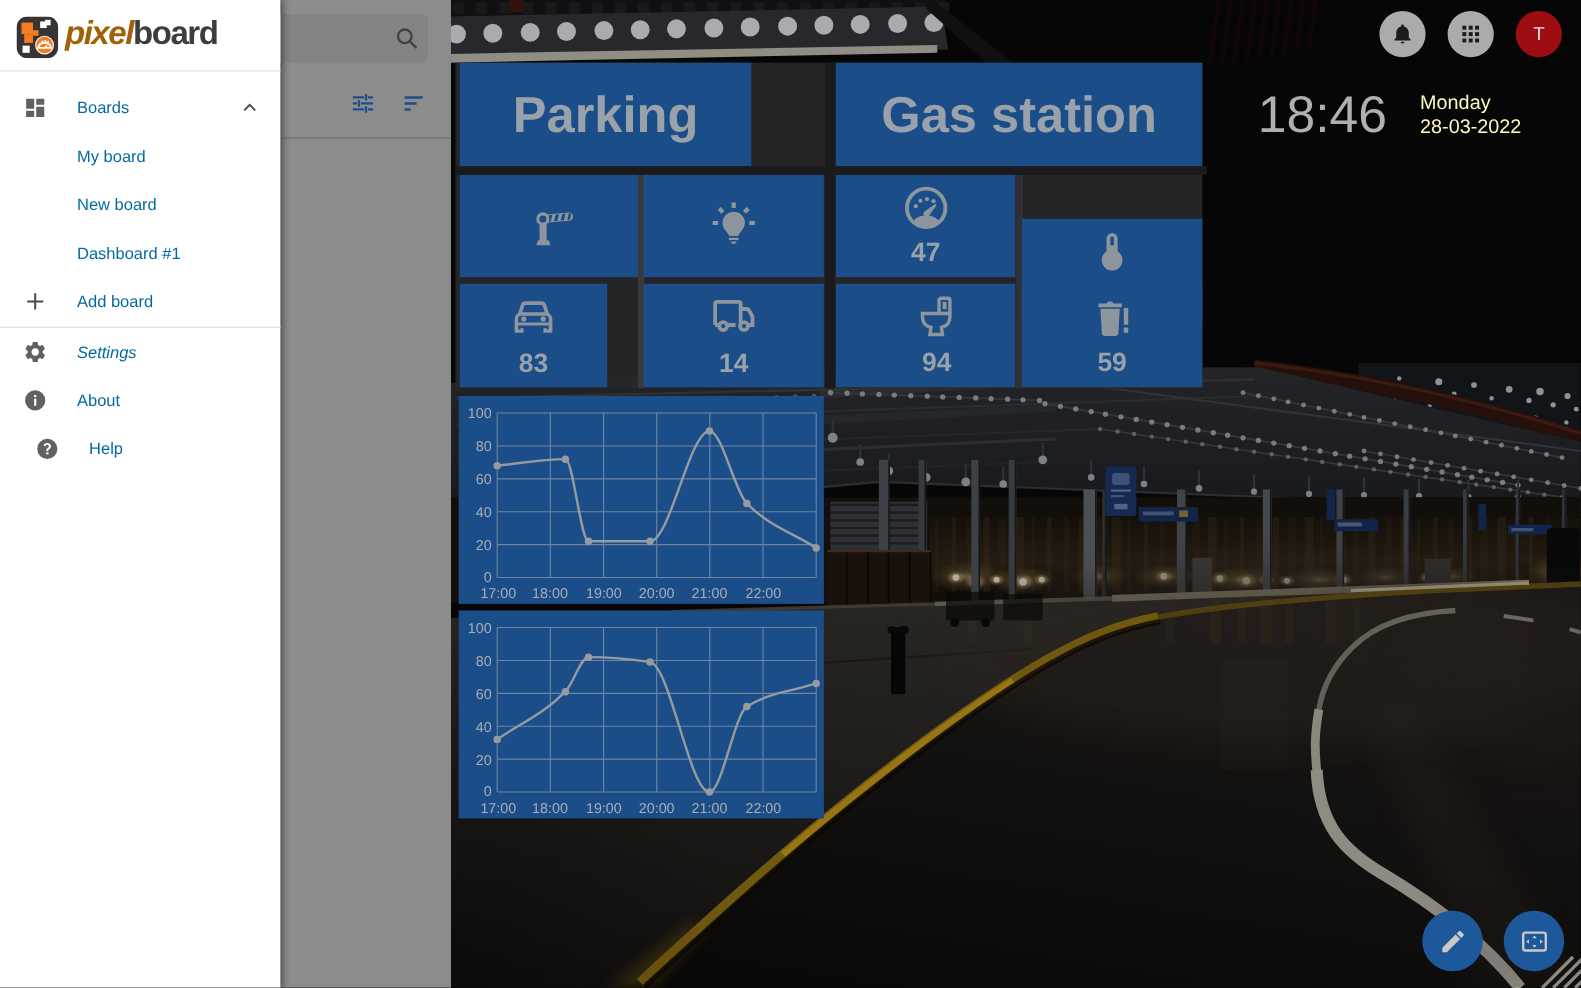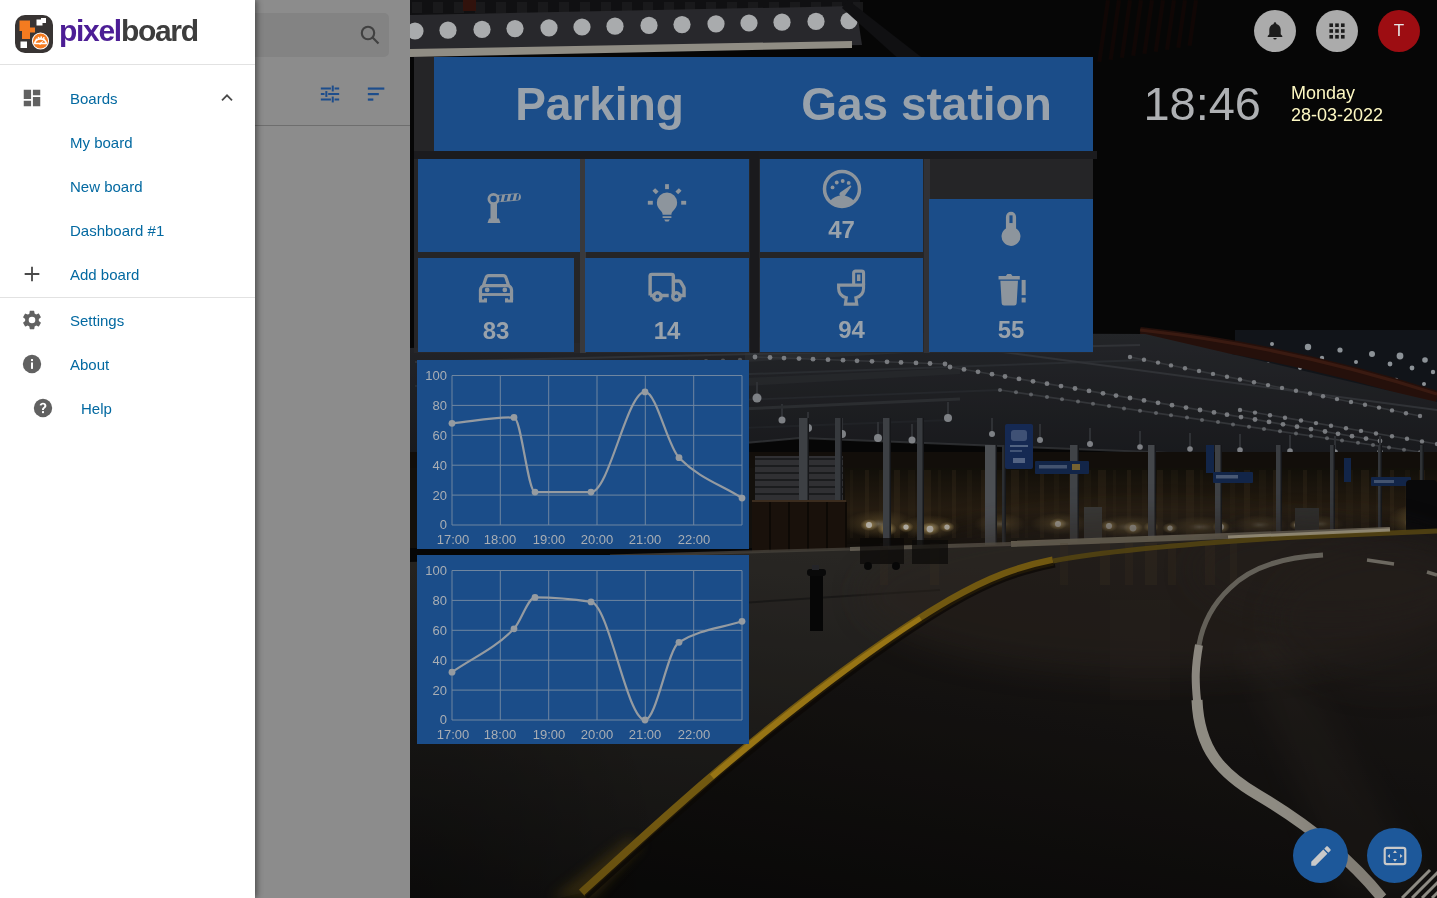--- a/index.html
+++ b/index.html
@@ -10,21 +10,21 @@
   
   #panel { position:absolute; left:255px; top:0; width:155px; height:898px; background:#8c8c8c; }
   #searchbox { position:absolute; left:-6px; top:13px; width:140px; height:44px; background:#838383; border-radius:5px; }
   #panel .divider { position:absolute; left:0; top:125px; width:155px; height:1px; background:#6e6e6e; }
   #panel svg { position:absolute; }
   
   #drawer { position:absolute; left:0; top:0; width:255px; height:898px; background:#ffffff;
     box-shadow:2px 0 6px rgba(0,0,0,0.45); }
   #logo { position:absolute; left:15px; top:15px; }
   #logotext { position:absolute; left:59px; top:14px; font-size:30px; font-weight:bold; letter-spacing:-1.3px; color:#3d3d3d; }
-  #logotext .px { color:#4c1d95; }
+  #logotext .px { color:#a16207;font-style:italic; }
   #drawer .divider { position:absolute; left:0; width:255px; height:1px; background:#e2e2e2; }
   .mrow { position:absolute; left:0; width:255px; height:24px; display:flex; align-items:center; }
   .mrow .mi { position:absolute; left:21px; width:22px; height:22px; }
   .mrow .mt { position:absolute; left:70px; font-size:15px; color:#0369a1; }
   
   .tile { position:absolute; background:#1b4d89; color:#99a2ab; display:flex; flex-direction:column;
     align-items:center; justify-content:center;font-weight:bold; }
   .tile.hdr { font-size:46px; font-weight:bold; }
   .tile .num { font-size:24px; margin-top:6px; }
   .tile svg { display:block; }
@@ -552,21 +552,21 @@
   <svg style="left:111px;top:84px;width:22px;height:22px" viewBox="0 0 24 24">
     <g stroke="#1d4d8c" stroke-width="2.4">
       <line x1="2" y1="5" x2="20" y2="5"></line>
       <line x1="2" y1="11" x2="14" y2="11"></line>
       <line x1="2" y1="17" x2="8" y2="17"></line>
     </g>
   </svg>
   <div class="divider"></div>
 </div>
 
-<div class="tile hdr" style="left:434px;top:57px;width:331px;height:94px;">Parking</div>
+<div class="tile hdr" style="left:418px;top:57px;width:265px;height:94px;">Parking</div>
 <div class="tile hdr" style="left:760px;top:57px;width:333px;height:94px;">Gas station</div>
 
 <div class="tile" style="left:418px;top:159px;width:162px;height:93px;">
   <svg width="46" height="46" viewBox="0 0 46 46">
         <g fill="#8d959d">
           <path d="M11.5 40 h13 l-1.6 -4.5 h-9.8 z"></path>
           <rect x="14.5" y="12" width="6.5" height="24.5"></rect>
           <g transform="rotate(-5 17.5 16)">
             <rect x="15" y="12.3" width="30" height="7.4" rx="3.6"></rect>
           </g>
@@ -606,21 +606,21 @@
   <div class="num">47</div>
 </div>
 <div class="tile" style="left:929px;top:159px;width:164px;height:93px;margin-top:40px;">
   <svg width="42" height="42" viewBox="0 0 24 24" fill="#8d959d">
         <path d="M12 2.2a2.9 2.9 0 0 1 2.9 2.9v6.6a5.4 5.4 0 1 1-5.8 0V5.1A2.9 2.9 0 0 1 12 2.2z"></path>
         <rect x="11.1" y="4.2" width="1.8" height="4.4" fill="#1b4d89"></rect>
       </svg>
   <div class="num">22</div>
 </div>
 
-<div class="tile" style="left:418px;top:258px;width:156px;height:94px;">
+<div class="tile" style="left:418px;top:258px;width:134px;height:94px;">
   <svg width="46" height="46" viewBox="0 0 24 24" fill="none" stroke="#8d959d" stroke-width="1.7">
         <path d="M5.5 10.6 L6.8 6.6 A1.5 1.5 0 0 1 8.2 5.5 h7.6 a1.5 1.5 0 0 1 1.4 1.1 l1.3 4"></path>
         <path d="M3.9 18.3 v-5.3 a2.3 2.3 0 0 1 2.3-2.3 h11.6 a2.3 2.3 0 0 1 2.3 2.3 v5.3"></path>
         <path d="M3.9 16.9 v1.9 h2.6 v-1.4 M20.1 16.9 v1.9 h-2.6 v-1.4" stroke-width="1.6"></path>
         <line x1="4.2" y1="15.4" x2="19.8" y2="15.4" stroke-width="1.5"></line>
         <circle cx="7.4" cy="13" r="1.25" fill="#8d959d" stroke="none"></circle>
         <circle cx="16.6" cy="13" r="1.25" fill="#8d959d" stroke="none"></circle>
       </svg>
   <div class="num">83</div>
 </div>
@@ -640,21 +640,21 @@
       </svg>
   <div class="num">94</div>
 </div>
 <div class="tile" style="left:929px;top:258px;width:164px;height:94px;">
   <svg width="44" height="44" viewBox="0 0 24 24" fill="#8d959d">
         <path d="M6.2 8h9.6l-.7 12.3a1.3 1.3 0 0 1-1.3 1.2H8.2a1.3 1.3 0 0 1-1.3-1.2z"></path>
         <path d="M5.2 5.4h4l.8-1h2l.8 1h4v1.9h-11.6z"></path>
         <rect x="17.8" y="7.6" width="2.2" height="8.3"></rect>
         <rect x="17.8" y="17.3" width="2.2" height="2.6"></rect>
       </svg>
-  <div class="num">55</div>
+  <div class="num">59</div>
 </div>
 
 <svg class="chart" style="left:417px;top:360px" width="332" height="189" viewBox="0 0 332 189">
   <g stroke="#6f86a0" stroke-width="1">
     <line x1="35" y1="165" x2="325" y2="165"></line>
         <line x1="35" y1="135.1" x2="325" y2="135.1"></line>
     <line x1="35" y1="105.2" x2="325" y2="105.2"></line>
         <line x1="35" y1="75.3" x2="325" y2="75.3"></line>
     <line x1="35" y1="45.4" x2="325" y2="45.4"></line>
         <line x1="35" y1="15.5" x2="325" y2="15.5"></line>
@@ -813,21 +813,21 @@
   <div class="mrow" style="top:218px;">
         <div class="mt">Dashboard #1</div>
       </div>
   <div class="mrow" style="top:262px;">
     <svg class="mi" viewBox="0 0 24 24" fill="none" stroke="#4a4a4a" stroke-width="2">
           <path d="M12 4v16M4 12h16"></path>
         </svg>
     <div class="mt">Add board</div>
   </div>
   <div class="divider" style="top:297px;"></div>
-  <div class="mrow" style="top:308px;">
+  <div class="mrow" style="top:308px;font-style:italic;">
     <svg class="mi" viewBox="0 0 24 24" fill="#616161">
           <path d="M19.4 13c.04-.33.06-.66.06-1s-.02-.67-.06-1l2.1-1.65c.2-.15.25-.42.12-.64l-2-3.46c-.12-.22-.39-.3-.6-.22l-2.5 1a7.3 7.3 0 0 0-1.7-1l-.38-2.65A.49.49 0 0 0 14 2h-4c-.25 0-.46.18-.5.42L9.13 5.07c-.6.25-1.17.6-1.7 1l-2.48-1a.49.49 0 0 0-.6.22l-2 3.46c-.13.22-.08.49.12.64L4.56 11c-.04.33-.06.66-.06 1s.02.67.06 1l-2.1 1.65c-.2.15-.25.42-.12.64l2 3.46c.12.22.38.3.6.22l2.49-1c.52.4 1.1.74 1.7 1l.37 2.65c.04.24.25.42.5.42h4c.25 0 .46-.18.5-.42l.37-2.65c.6-.26 1.17-.6 1.7-1l2.49 1c.22.08.48 0 .6-.22l2-3.46c.13-.22.08-.49-.12-.64zM12 15.6A3.6 3.6 0 1 1 12 8.4a3.6 3.6 0 0 1 0 7.2z"></path>
         </svg>
     <div class="mt">Settings</div>
   </div>
   <div class="mrow" style="top:352px;">
     <svg class="mi" viewBox="0 0 24 24">
           <circle cx="12" cy="12" r="10" fill="#616161"></circle>
           <rect x="10.9" y="10.3" width="2.2" height="7" fill="#fff"></rect>
           <rect x="10.9" y="6.6" width="2.2" height="2.2" fill="#fff"></rect>

